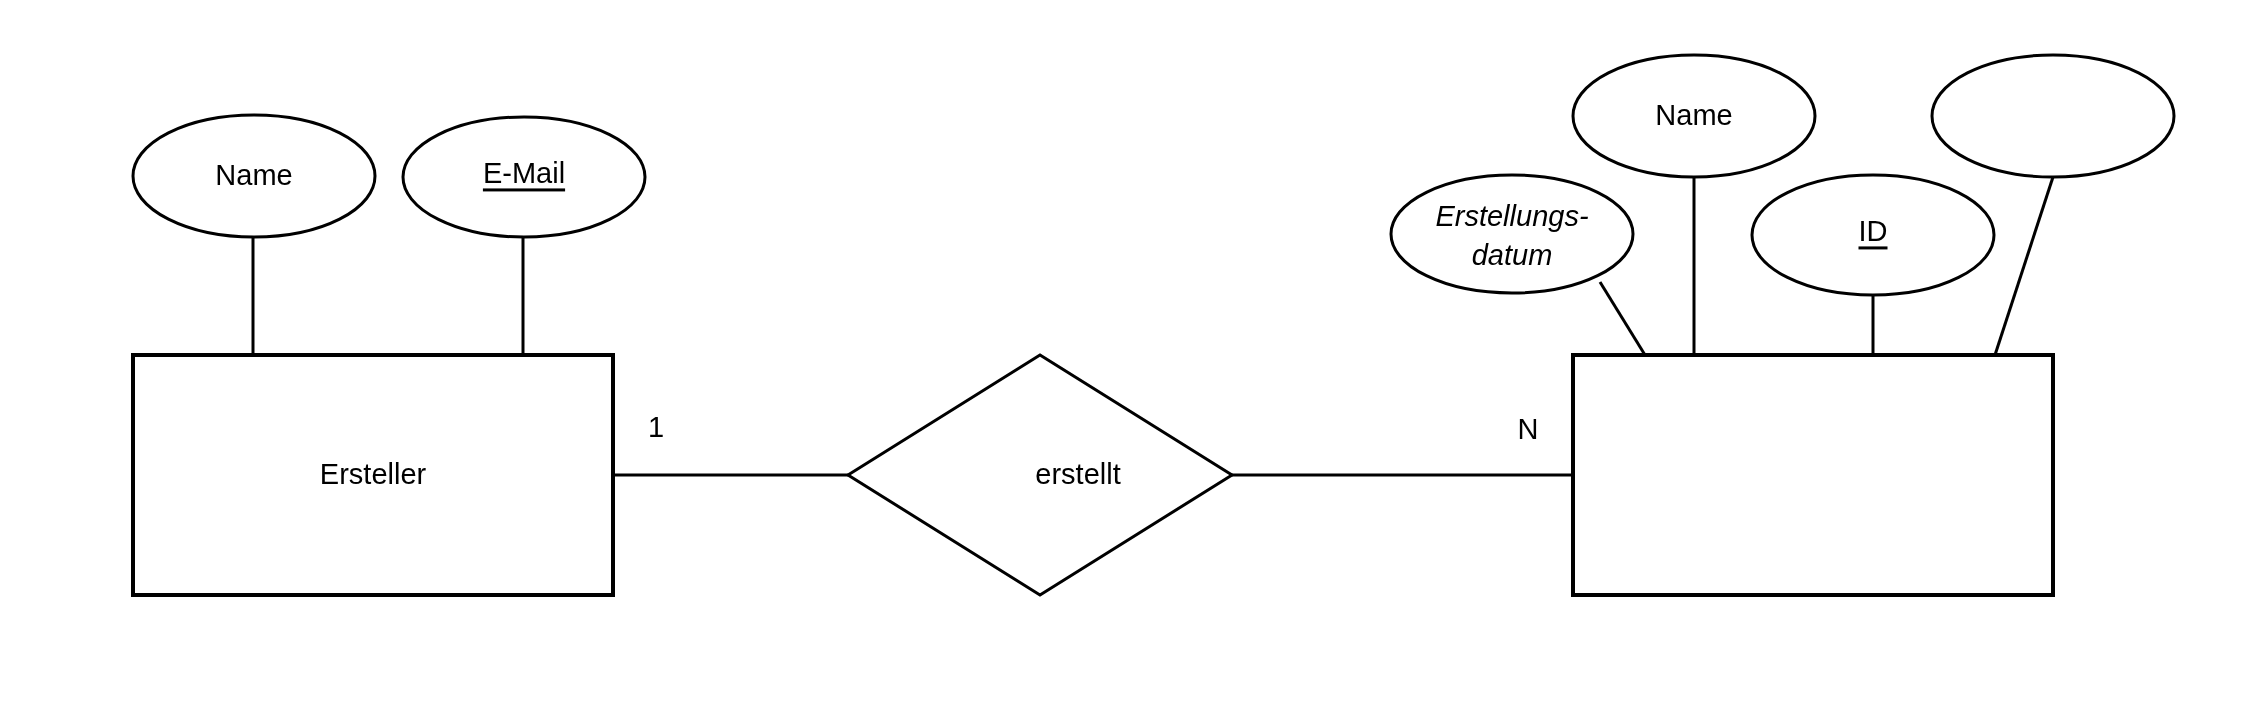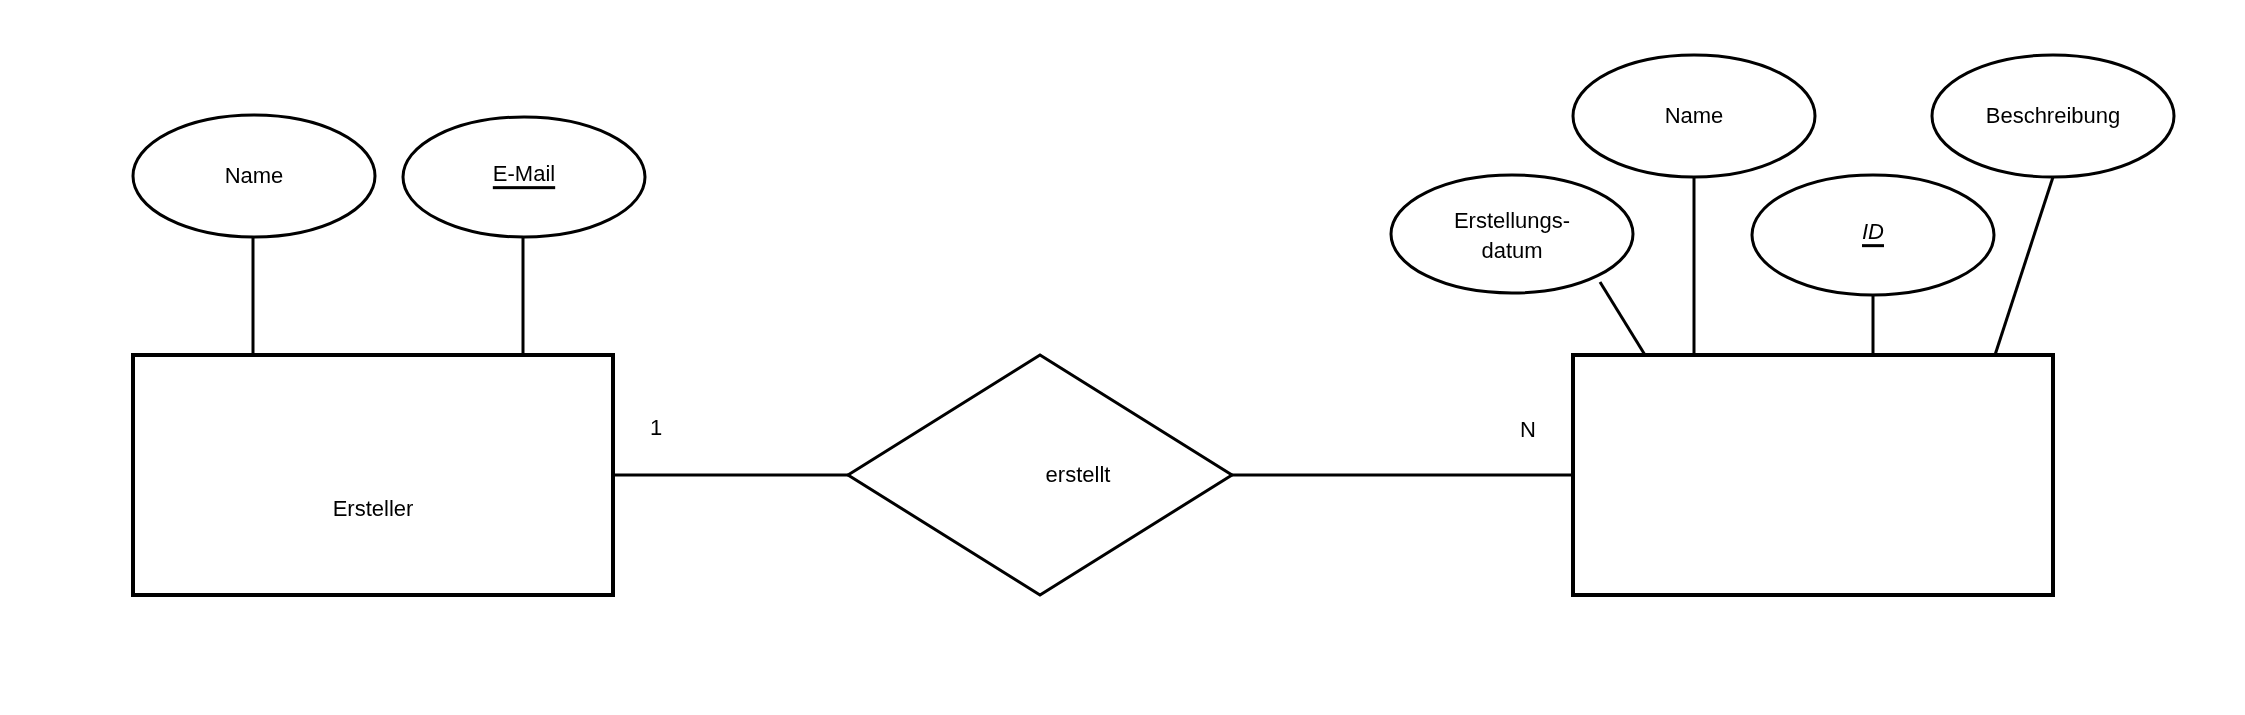--- a/index.html
+++ b/index.html
@@ -19,21 +19,21 @@
   }
   .canvas svg{position:absolute;left:0;top:0;}
   svg .shape{fill:none;stroke:var(--stroke);}
   svg .box{stroke-width:4px;}
   svg .oval{stroke-width:3px;}
   svg .diamond{stroke-width:3px;}
   svg .conn{stroke:var(--stroke);stroke-width:3px;}
   .label{
     position:absolute;
     transform:translate(-50%,-50%);
-    font-size:22px;
+    font-size:29px;
     line-height:1.35;
     white-space:nowrap;
     text-align:center;
     color:var(--text);
   }
   .label.key{
     text-decoration:underline;
     text-decoration-thickness:2.5px;
     text-underline-offset:5px;
   }
@@ -64,28 +64,27 @@
     <ellipse class="shape oval" cx="524" cy="177" rx="121" ry="60"></ellipse>
     <ellipse class="shape oval" cx="1512" cy="234" rx="121" ry="59"></ellipse>
     <ellipse class="shape oval" cx="1694" cy="116" rx="121" ry="61"></ellipse>
     <ellipse class="shape oval" cx="1873" cy="235" rx="121" ry="60"></ellipse>
     <ellipse class="shape oval" cx="2053" cy="116" rx="121" ry="61"></ellipse>
   </svg>
 
   <div class="label" style="left:254px;top:176px;">Name</div>
   <div class="label key" style="left:524px;top:174px;">E-Mail</div>
 
-  <div class="label multiline" style="left:1512px;top:236px;">
+  <div class="label multiline" style="left:1512px;top:236px;font-style:italic;">
     <span>Erstellungs-</span><br>
     <span>datum</span>
   </div>
 
   <div class="label" style="left:1694px;top:116px;">Name</div>
-  <div class="label key" style="left:1873px;top:232px;font-style:italic;">ID</div>
-  <div class="label" style="left:2053px;top:116px;">Beschreibung</div>
+  <div class="label key" style="left:1873px;top:232px;">ID</div>
 
-  <div class="label" style="left:373px;top:475px;margin-top:34px;">Ersteller</div>
+  <div class="label" style="left:373px;top:475px;">Ersteller</div>
   <div class="label" style="left:1078px;top:475px;">erstellt</div>
 
   <div class="label" style="left:656px;top:428px;">1</div>
   <div class="label" style="left:1528px;top:430px;">N</div>
 
 </div>
 
 </body></html>

